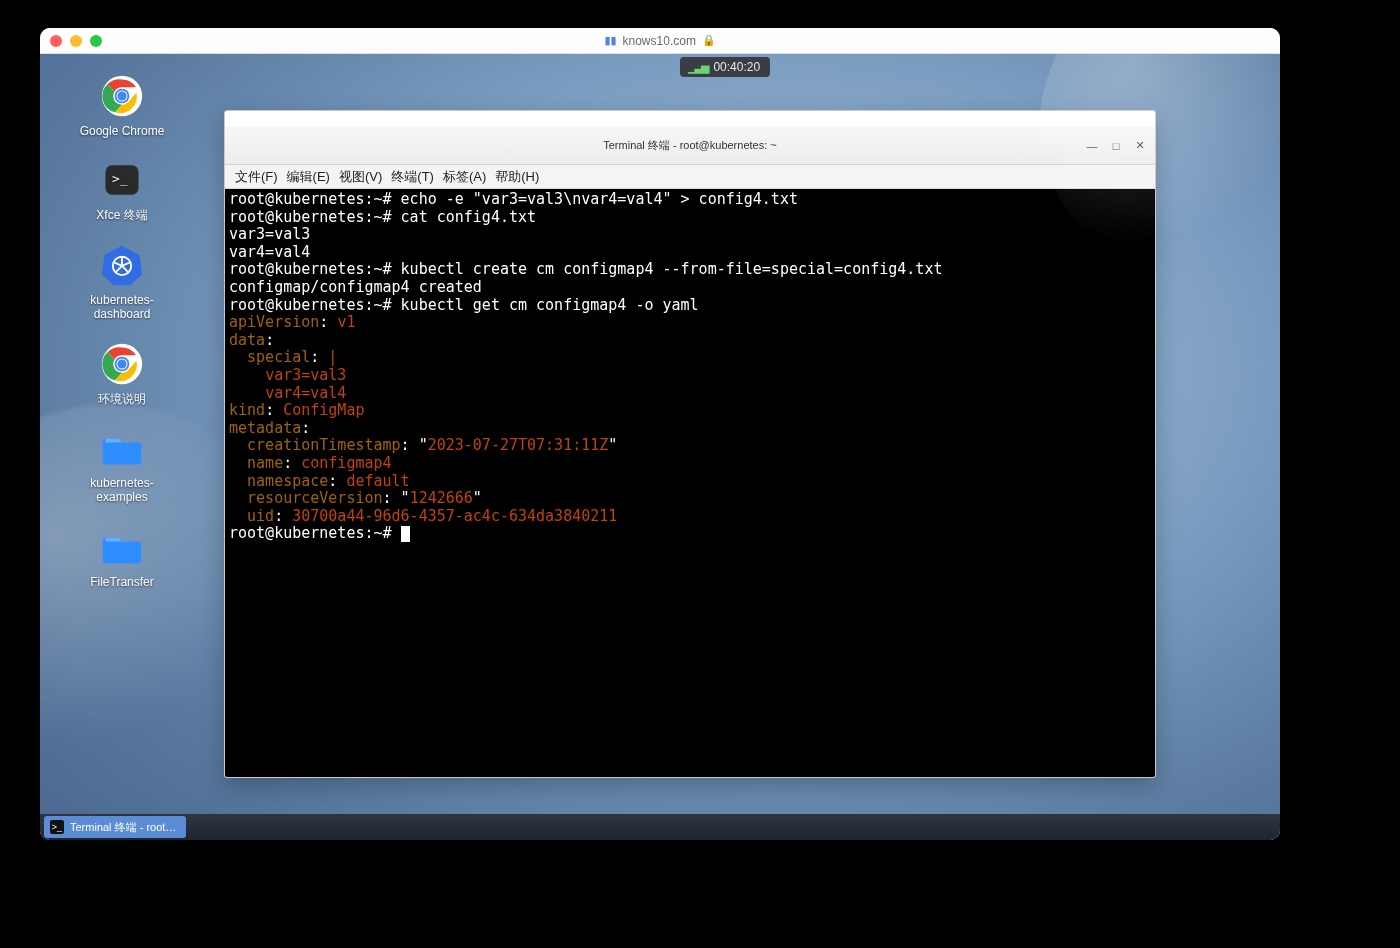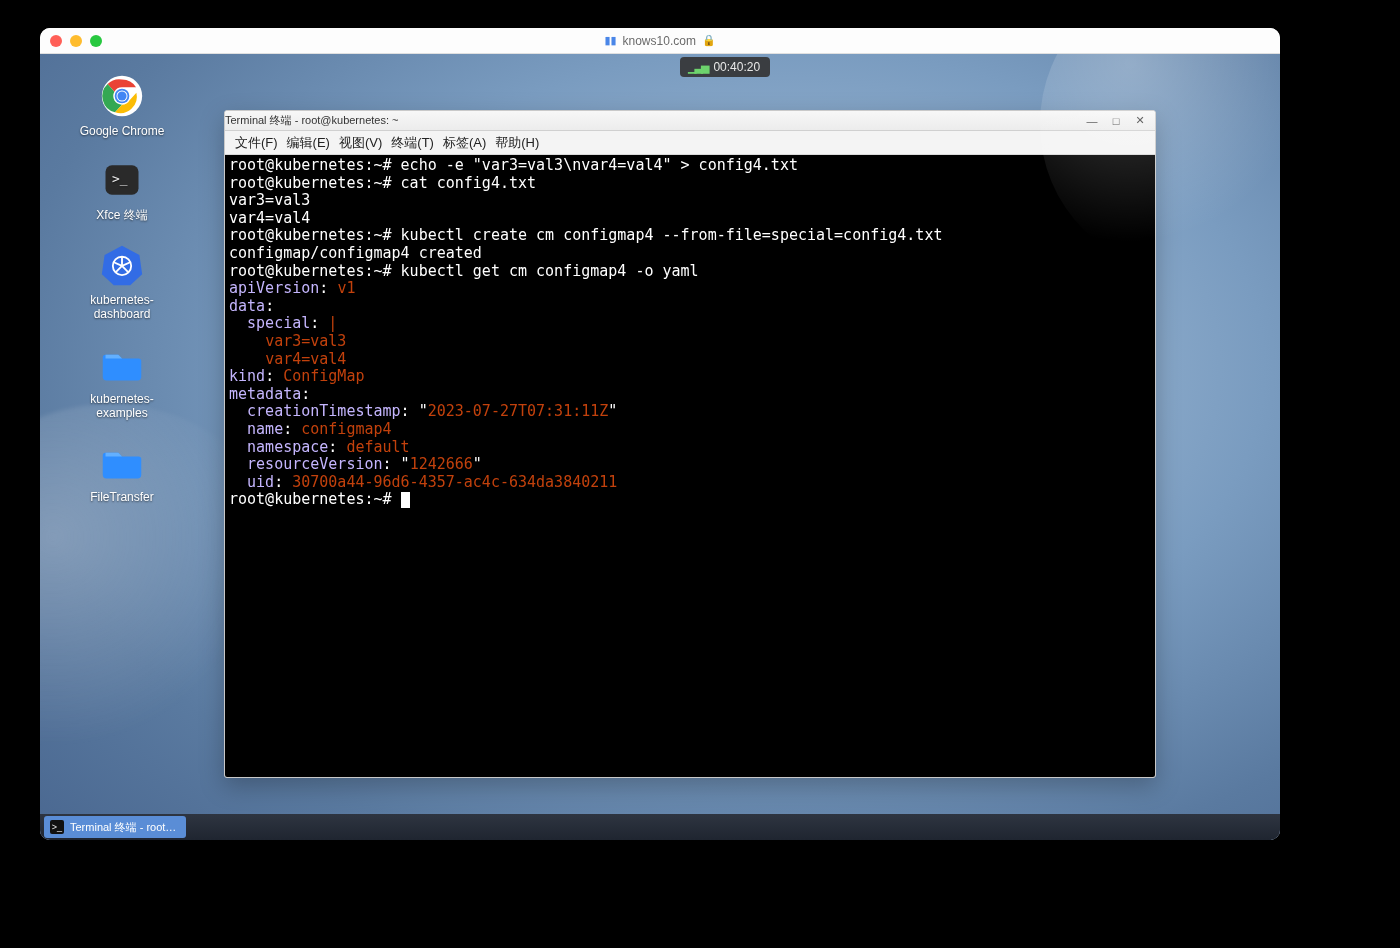--- a/index.html
+++ b/index.html
@@ -139,26 +139,27 @@
       width: 932px;
       height: 668px;
       background: #fff;
       border: 1px solid #c9c9c9;
       box-shadow: 0 8px 24px rgba(0,0,0,0.25);
       border-radius: 3px;
       overflow: hidden;
       display:flex; flex-direction:column;
     }
     .term-titlebar {
-      height: 20px;
+      height: 38px;
       background: linear-gradient(#f7f7f7,#ececec);
       border-bottom: 1px solid #d0d0d0;
       font-size: 11px; color:#333;
-      display:flex; align-items:center; justify-content:flex-start;
+      display:flex; align-items:center; justify-content:center;
       position:relative;
+      margin-top:16px;
     }
     .win-controls {
       position:absolute; right:4px; top:0; height:100%;
       display:flex; align-items:center; gap:2px;
     }
     .win-btn {
       width:22px; height:16px;
       display:flex;align-items:center;justify-content:center;
       font-size:11px; color:#444; cursor:pointer;
       font-family: sans-serif;
@@ -177,21 +178,21 @@
       background: #000;
       color:#fff;
       font-family: "DejaVu Sans Mono","Menlo","Consolas",monospace;
       font-size: 15px;
       line-height: 17.6px;
       white-space: pre;
       padding: 2px 4px;
       overflow:hidden;
       position:relative;
     }
-    .term-body .y { color:#c4b5fd; }  
+    .term-body .y { color:#a16207; }  
     .term-body .c { color:#c2410c; }  
     .term-body .w { color:#ffffff; }
     .cursor-block {
       display:inline-block; width:9px; height:16px; background:#fff; vertical-align:text-bottom;
     }
   </style>
 </head>
 <body>
 <div class="stage">
 
@@ -254,20 +255,34 @@
                   <line x1="24" y1="25" x2="31" y2="32"></line>
                   <line x1="24" y1="25" x2="17" y2="32"></line>
                   <line x1="24" y1="25" x2="15" y2="21"></line>
                 </g>
               </svg>
         </div>
         <span style="white-space:pre-line">kubernetes-
 dashboard</span>
       </div>
 
+      <div class="di">
+        <div class="icon-wrap">
+          <svg viewBox="0 0 48 48">
+                <circle cx="24" cy="24" r="22" fill="#fff"></circle>
+                <path fill="#ea4335" d="M24 6a18 18 0 0 1 15.3 8.5H24a9.5 9.5 0 0 0-8.3 4.8L8.3 11A18 18 0 0 1 24 6z"></path>
+                <path fill="#34a853" d="M8.3 11l7.4 8.3A9.5 9.5 0 0 0 24 33.5l-7.6 8.2A18 18 0 0 1 8.3 11z"></path>
+                <path fill="#fbbc05" d="M24 33.5a9.5 9.5 0 0 0 8.3-4.8l7.4-8.2A18 18 0 0 1 16.4 41.7L24 33.5z"></path>
+                <circle cx="24" cy="24" r="8" fill="#4285f4"></circle>
+                <circle cx="24" cy="24" r="6" fill="#fff"></circle>
+                <circle cx="24" cy="24" r="5" fill="#4285f4"></circle>
+              </svg>
+        </div>
+        <span>环境说明</span>
+      </div>
 
       <div class="di">
         <div class="icon-wrap">
           <svg viewBox="0 0 48 48">
                 <path fill="#2f8eff" d="M6 14h14l4 4h18a3 3 0 0 1 3 3v17a4 4 0 0 1-4 4H7a4 4 0 0 1-4-4V17a3 3 0 0 1 3-3z"></path>
                 <path fill="#63b0ff" d="M6 14h14l4 4H6z"></path>
               </svg>
         </div>
         <span style="white-space:pre-line">kubernetes-
 examples</span>

